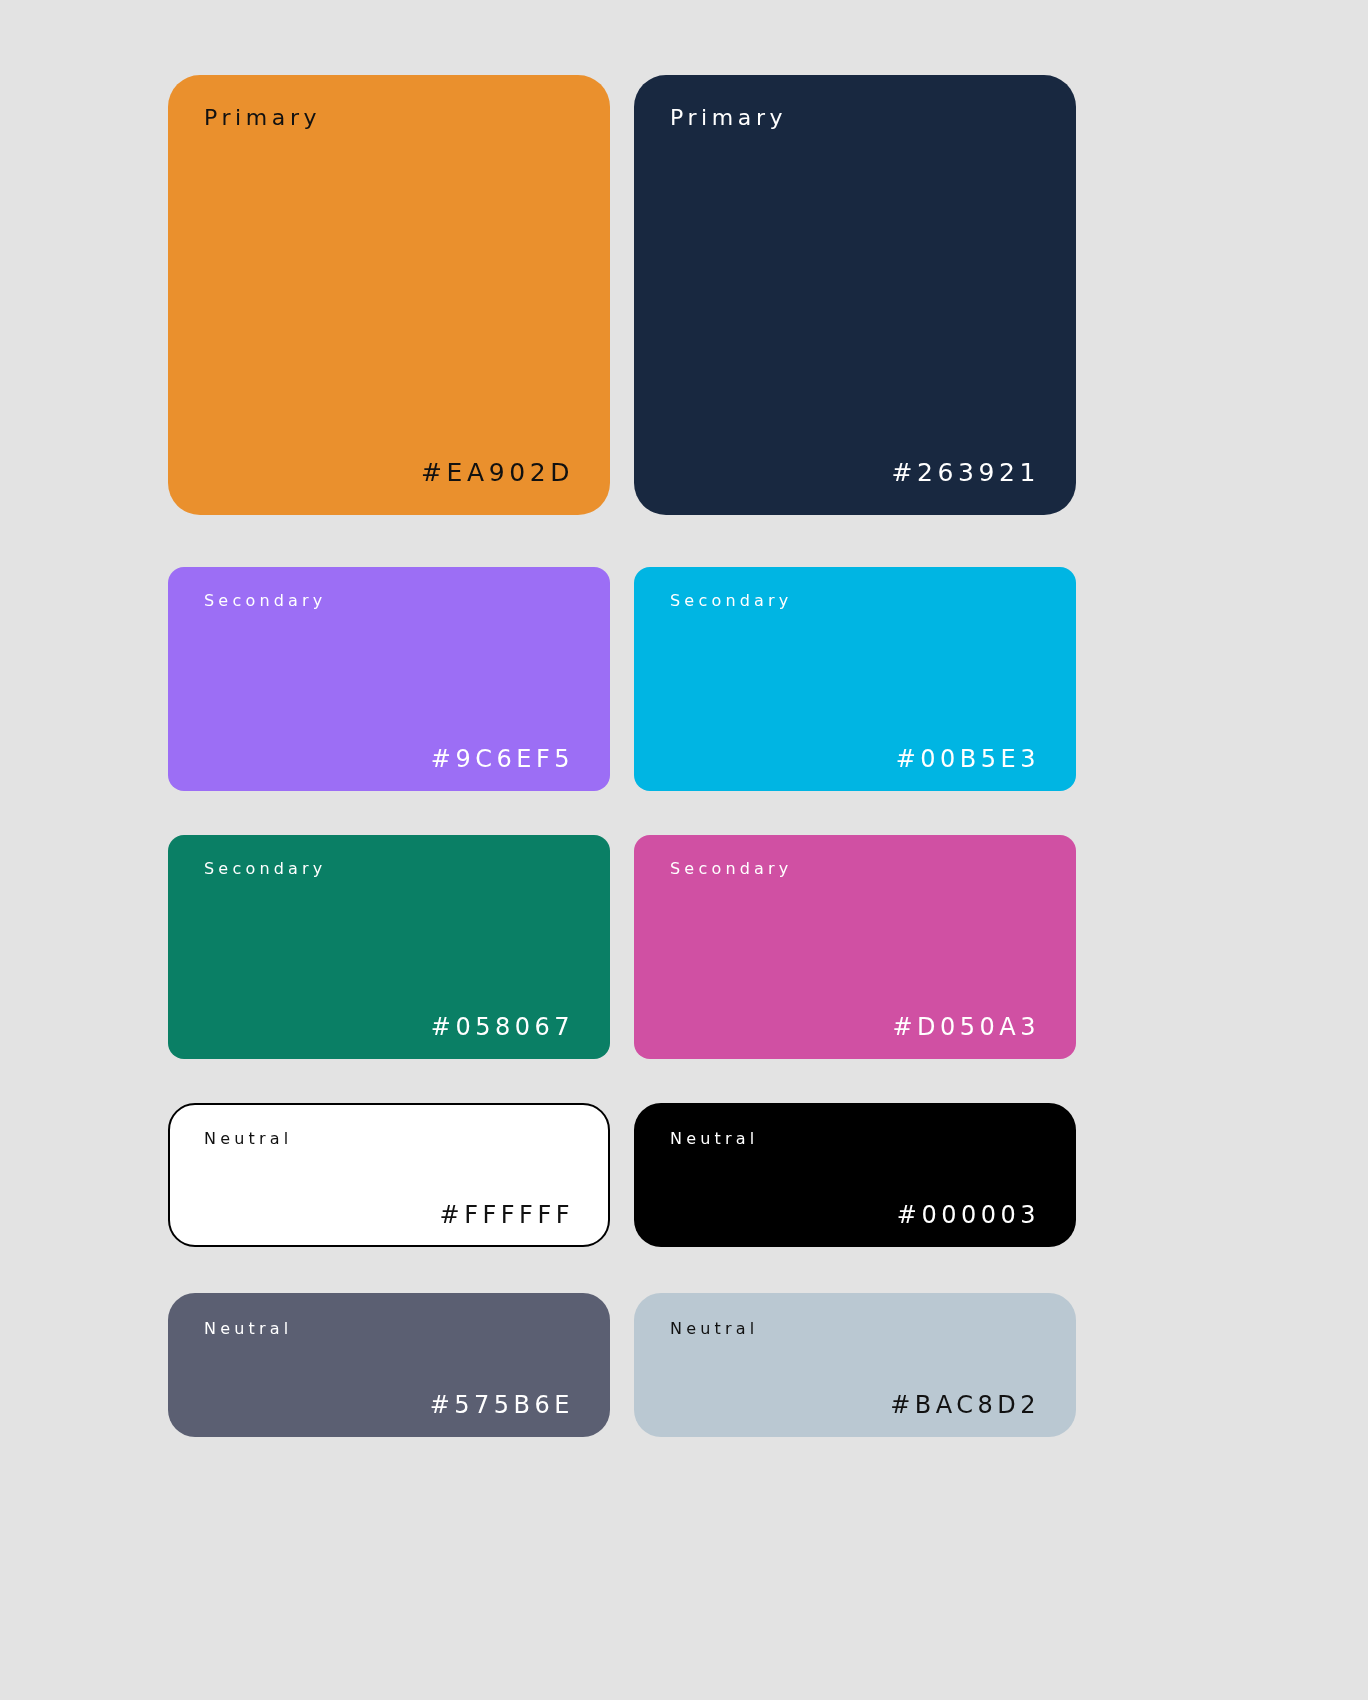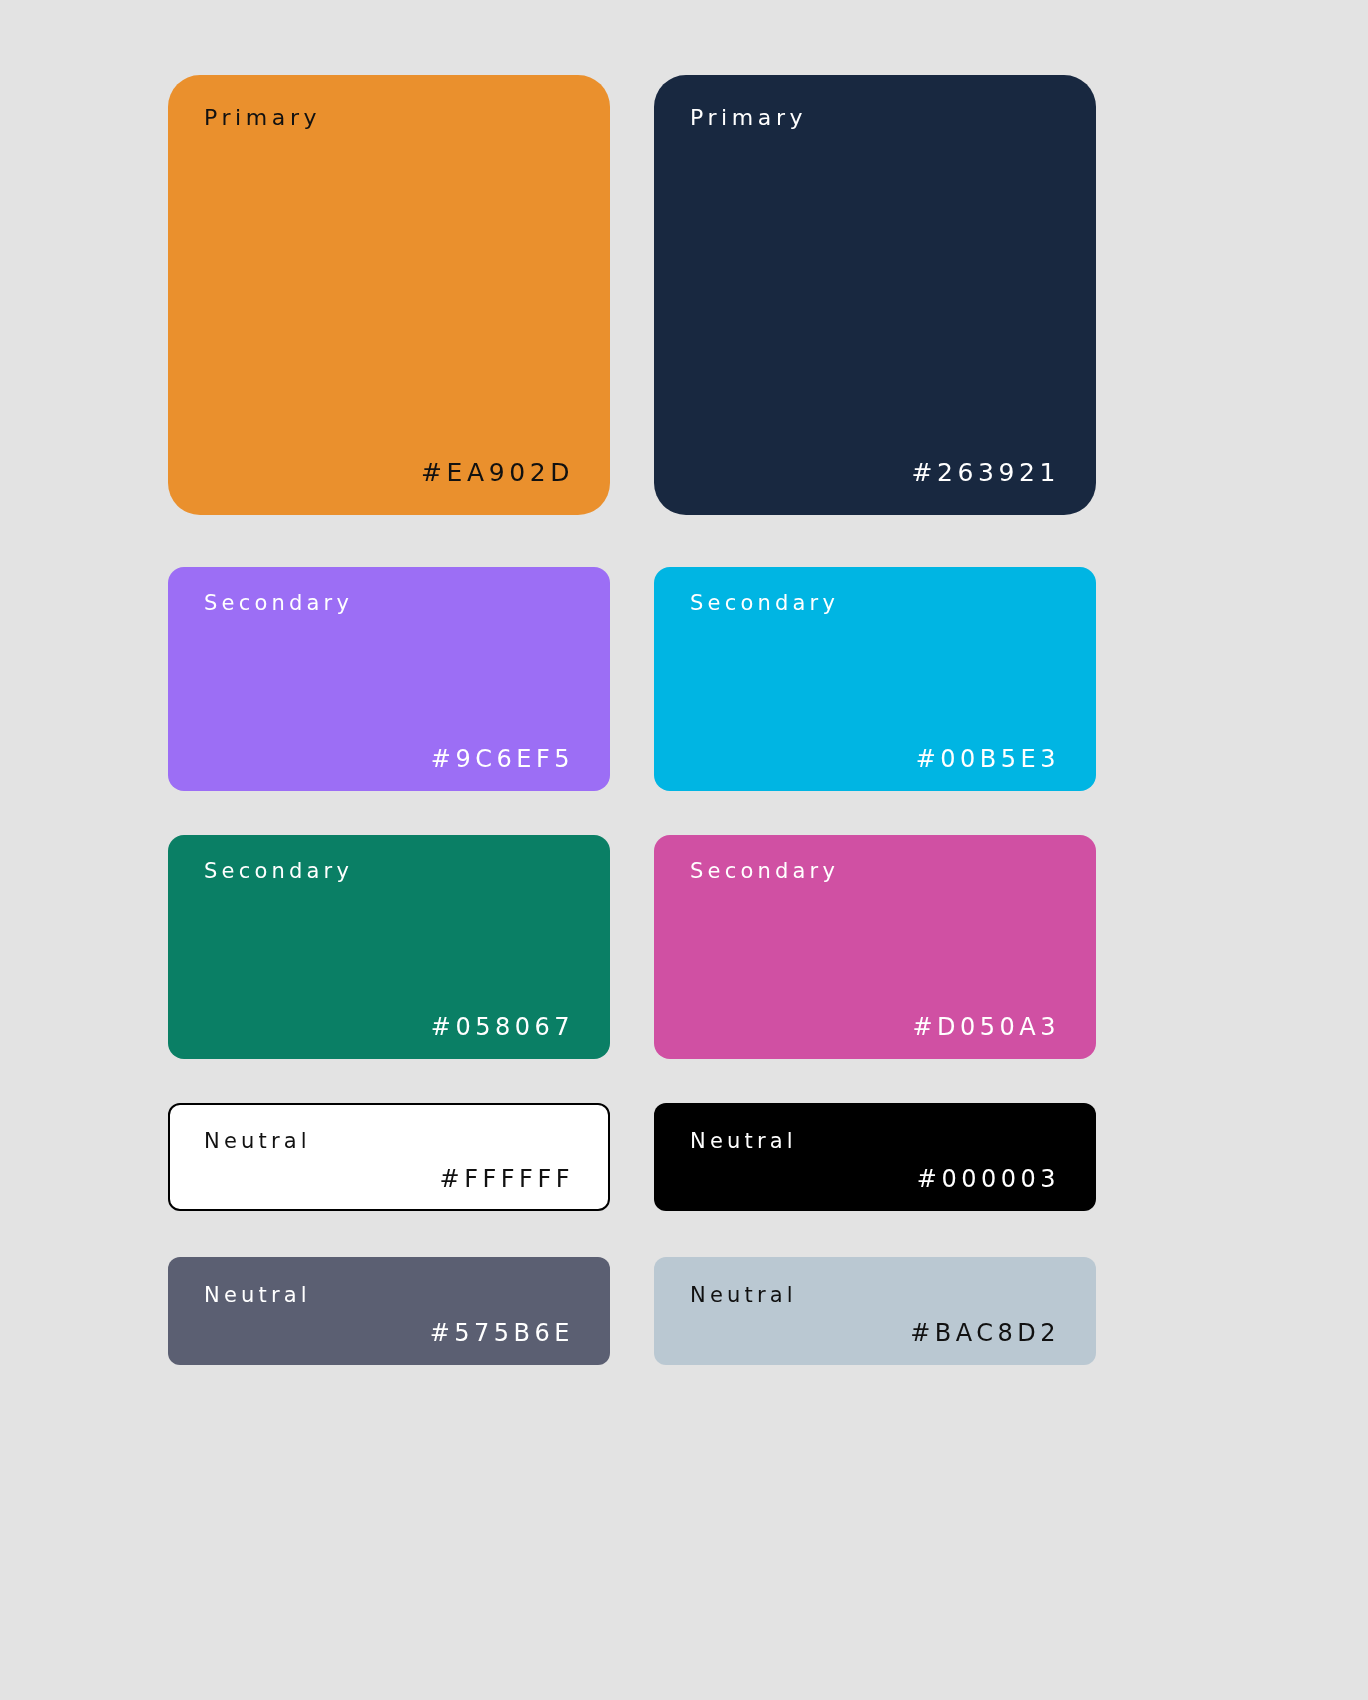--- a/index.html
+++ b/index.html
@@ -16,42 +16,42 @@
     position: relative;
   }
   #palette-grid {
     position: absolute;
     left: 168px;
     top: 75px;
     width: 928px;
   }
   .swatch-row {
     display: flex;
-    gap: 44px;
+    gap: 24px;
   }
   .swatch {
     width: 442px;
     box-sizing: border-box;
     position: relative;
     display: flex;
     flex-direction: column;
     justify-content: space-between;
   }
   
   .row-primary   .swatch { height: 440px; border-radius: 32px; padding: 32px 36px 30px 36px; }
   .row-secondary .swatch { height: 224px; border-radius: 16px; padding: 26px 36px 20px 36px; }
-  .row-neutral   .swatch { height: 108px; border-radius: 12px; padding: 28px 36px 20px 36px; }
+  .row-neutral   .swatch { height: 144px; border-radius: 27px; padding: 28px 36px 20px 36px; }
 
   .row-primary   { margin-bottom: 52px; }
   .row-secondary { margin-bottom: 44px; }
   .row-neutral   { margin-bottom: 46px; }
   .swatch-row:last-child { margin-bottom: 0; }
 
   .swatch-label {
-    font-size: 21px;
+    font-size: 16px;
     font-weight: 400;
     letter-spacing: 4.2px;
     line-height: 1;
   }
   .swatch-hex {
     font-size: 24px;
     font-weight: 400;
     letter-spacing: 4.5px;
     line-height: 1;
     text-align: right;

